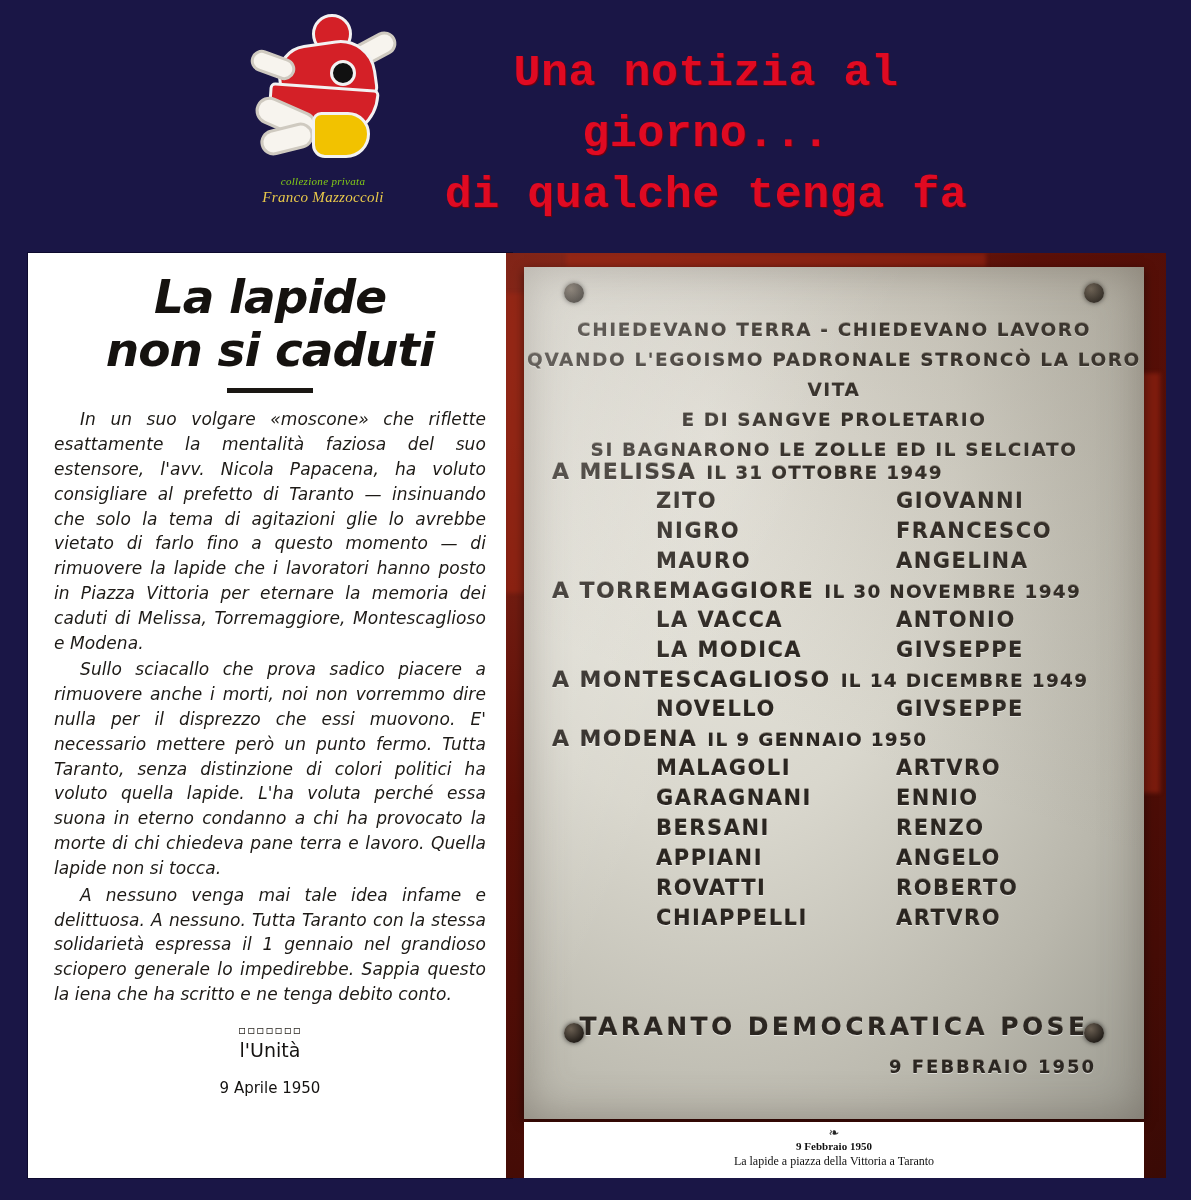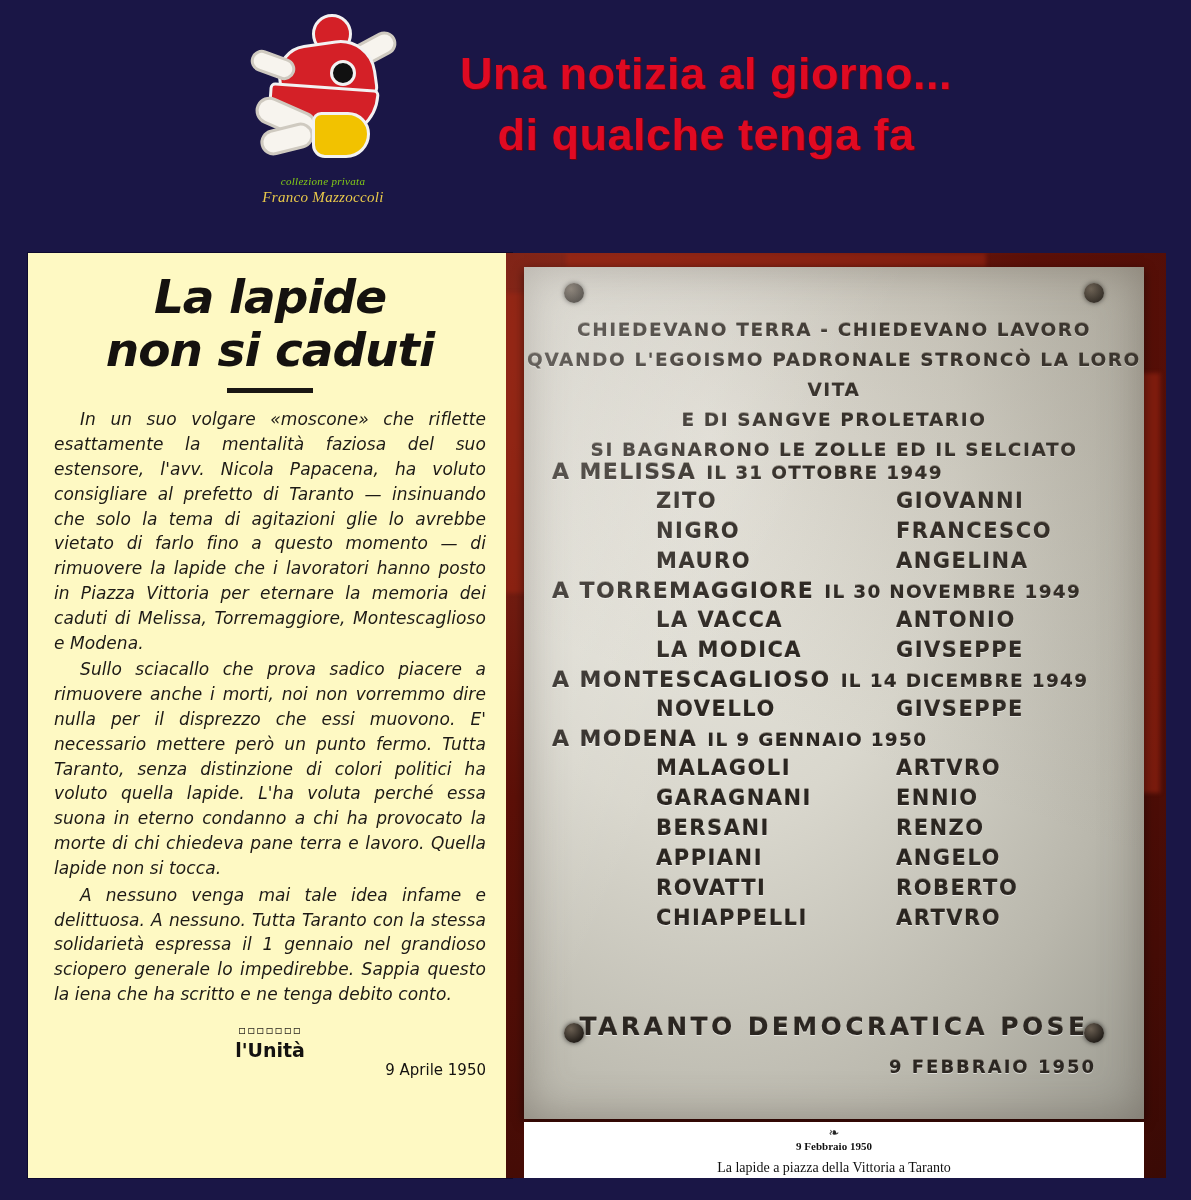--- a/index.html
+++ b/index.html
@@ -70,32 +70,32 @@
     margin-top:2px;
   }
   .logo-cap2{
     color:#e8c84a;font-style:italic;font-size:15px;letter-spacing:.3px;
     margin-top:2px;
   }
 
   .title-block{
     position:absolute;left:386px;top:44px;width:640px;
     color:#e00a22;
-    font-family:Liberation Sans, sans-serif;
+    font-family:Liberation Mono, monospace;
     font-weight:bold;font-size:45px;line-height:1.35;
     text-align:center;
     text-shadow:1px 1px 0 #6b0210;
   }
   .title-l1{letter-spacing:.5px;}
   .title-l2{letter-spacing:.5px;}
 
   
   .clipping{
     position:absolute;left:28px;top:253px;width:484px;height:925px;
-    background:#fef9c3;
+    background:#ffffff;
     box-shadow:0 0 0 1px #0d0a2e;
     padding:0;overflow:hidden;
   }
   .clip-inner{padding:18px 26px 10px 26px;}
   .clip-head{
     font-family:"DejaVu Sans", sans-serif;
     font-weight:bold;font-style:italic;
     font-size:47px;line-height:1.12;color:#15120f;
     letter-spacing:-1px;
     text-align:center;
@@ -112,24 +112,24 @@
   }
   .clip-body p{margin:0 0 2px 0;text-indent:26px;}
   .clip-foot{
     margin-top:16px;text-align:center;
     font-family:"DejaVu Sans", sans-serif;
   }
   .clip-foot .dash{
     letter-spacing:1px;font-size:12px;color:#2a2620;
   }
   .clip-foot .name{
-    font-weight:bold;font-size:19px;color:#141210;margin-top:2px;text-align:center;
+    font-weight:normal;font-size:19px;color:#141210;margin-top:2px;text-align:center;
   }
   .clip-foot .date{
-    font-size:15px;color:#141210;margin-top:0;text-align:right;
+    font-size:15px;color:#141210;margin-top:18px;
   }
 
   
   .photo{
     position:absolute;left:506px;top:253px;width:660px;height:925px;
     background:#5d1410;
     overflow:hidden;
   }
   
   .photo-frame{
@@ -194,21 +194,21 @@
     font-size:18px;letter-spacing:2px;
   }
   .caption{
     position:absolute;left:18px;bottom:0;width:620px;height:56px;
     background:#ffffff;color:#111;
     font-family:"Liberation Serif", serif;
     text-align:center;padding-top:4px;box-sizing:border-box;
   }
   .cap-orn{font-size:13px;line-height:1;color:#222;}
   .cap-date{font-size:11px;font-weight:bold;margin-top:1px;}
-  .cap-text{font-size:14px;margin-top:8px;}
+  .cap-text{font-size:12px;margin-top:2px;}
 </style>
 </head>
 <body>
 
 <div class="header">
 
   <div class="logo-wrap">
     <div class="logo-figure">
       <div class="lf-arm"></div>
       <div class="lf-head"></div>

